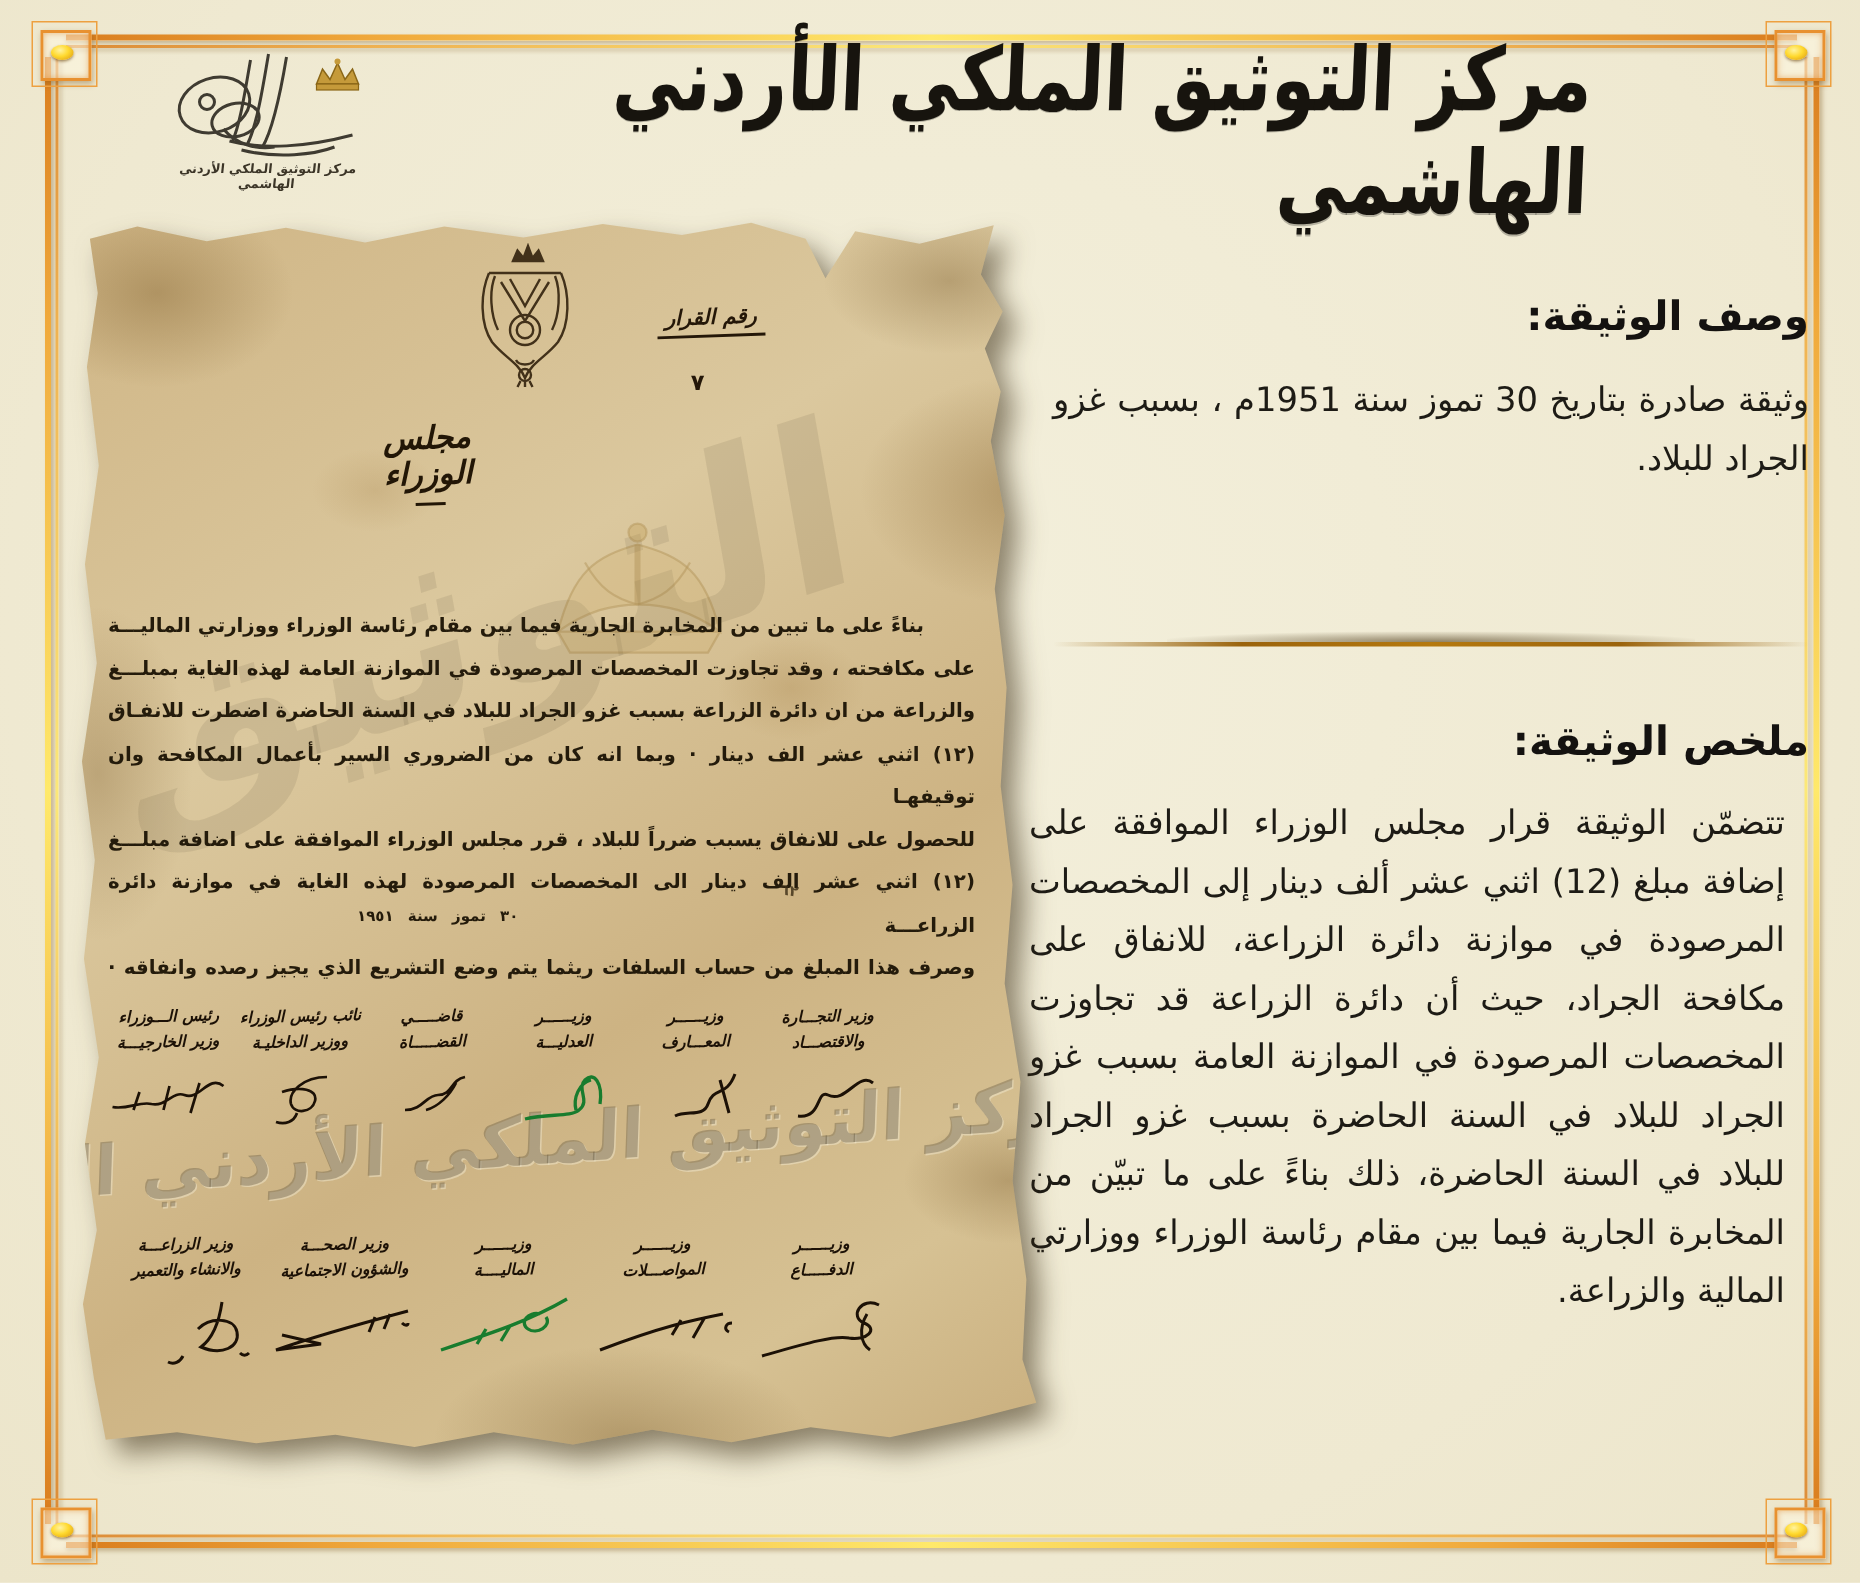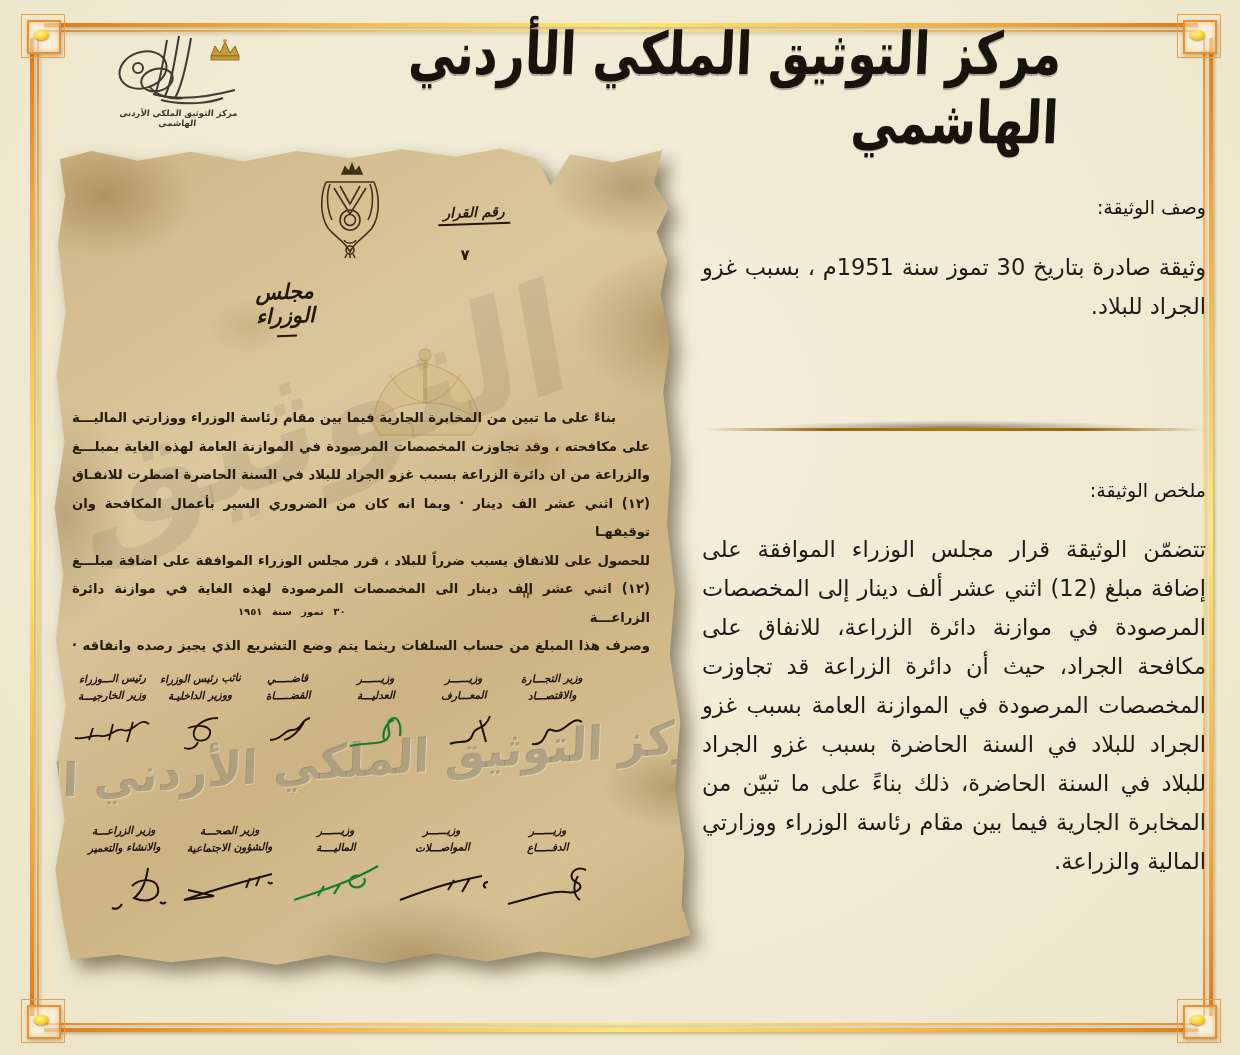--- a/index.html
+++ b/index.html
@@ -46,30 +46,30 @@
   .logo{position:absolute;left:105px;top:28px;width:170px;height:110px;}
   .logo svg{position:absolute;left:0;top:0;}
   .logo-caption{
     position:absolute;left:8px;top:80px;width:130px;text-align:center;
     font-size:8.5px;font-weight:700;color:#3c3526;direction:rtl;transform:skewX(-6deg);
     text-shadow:0 .5px 0 rgba(255,255,255,.4);
   }
 
   
   .info-col{position:absolute;left:702px;top:196px;width:504px;direction:rtl;color:#1b1914;}
-  .sec-heading{font-size:19px;font-weight:400;color:#141210;letter-spacing:-.5px;}
+  .sec-heading{font-size:27px;font-weight:700;color:#141210;letter-spacing:-.5px;}
   .sec-body{margin-top:12px;font-size:22.5px;line-height:39px;text-align:justify;color:#1d1b15;}
   .desc-heading{position:absolute;right:0;top:0;}
   .desc-body{position:absolute;right:0;top:40px;width:504px;margin-left:26px;}
   .divider{position:absolute;right:0;top:232px;width:504px;height:3px;border-radius:2px;
     background:linear-gradient(90deg,rgba(150,95,10,0) 0%,#9a630c 25%,#b5790f 50%,#9a630c 75%,rgba(150,95,10,0) 100%);}
   .divider::before{content:"";position:absolute;left:15%;top:-7px;width:70%;height:7px;
     background:radial-gradient(ellipse at 50% 100%, rgba(60,40,5,.55), rgba(60,40,5,0) 75%);}
   .sum-heading{position:absolute;right:0;top:283px;}
-  .sum-body{position:absolute;right:0;top:322px;width:504px;}
+  .sum-body{position:absolute;right:16px;top:322px;width:504px;}
 
   
   .parchment-wrap{position:absolute;left:52px;top:146px;width:660px;height:822px;
     filter:drop-shadow(9px 10px 9px rgba(55,40,15,.55));}
   .parchment{position:absolute;left:0;top:0;width:100%;height:100%;
     background:
       radial-gradient(ellipse 130px 90px at 8% 6%, rgba(125,92,40,.40), rgba(125,92,40,0) 70%),
       radial-gradient(ellipse 160px 110px at 96% 22%, rgba(130,95,42,.42), rgba(130,95,42,0) 70%),
       radial-gradient(ellipse 120px 70px at 88% 5%, rgba(115,84,36,.35), rgba(115,84,36,0) 70%),
       radial-gradient(ellipse 180px 90px at 55% 99%, rgba(120,88,40,.38), rgba(120,88,40,0) 70%),

